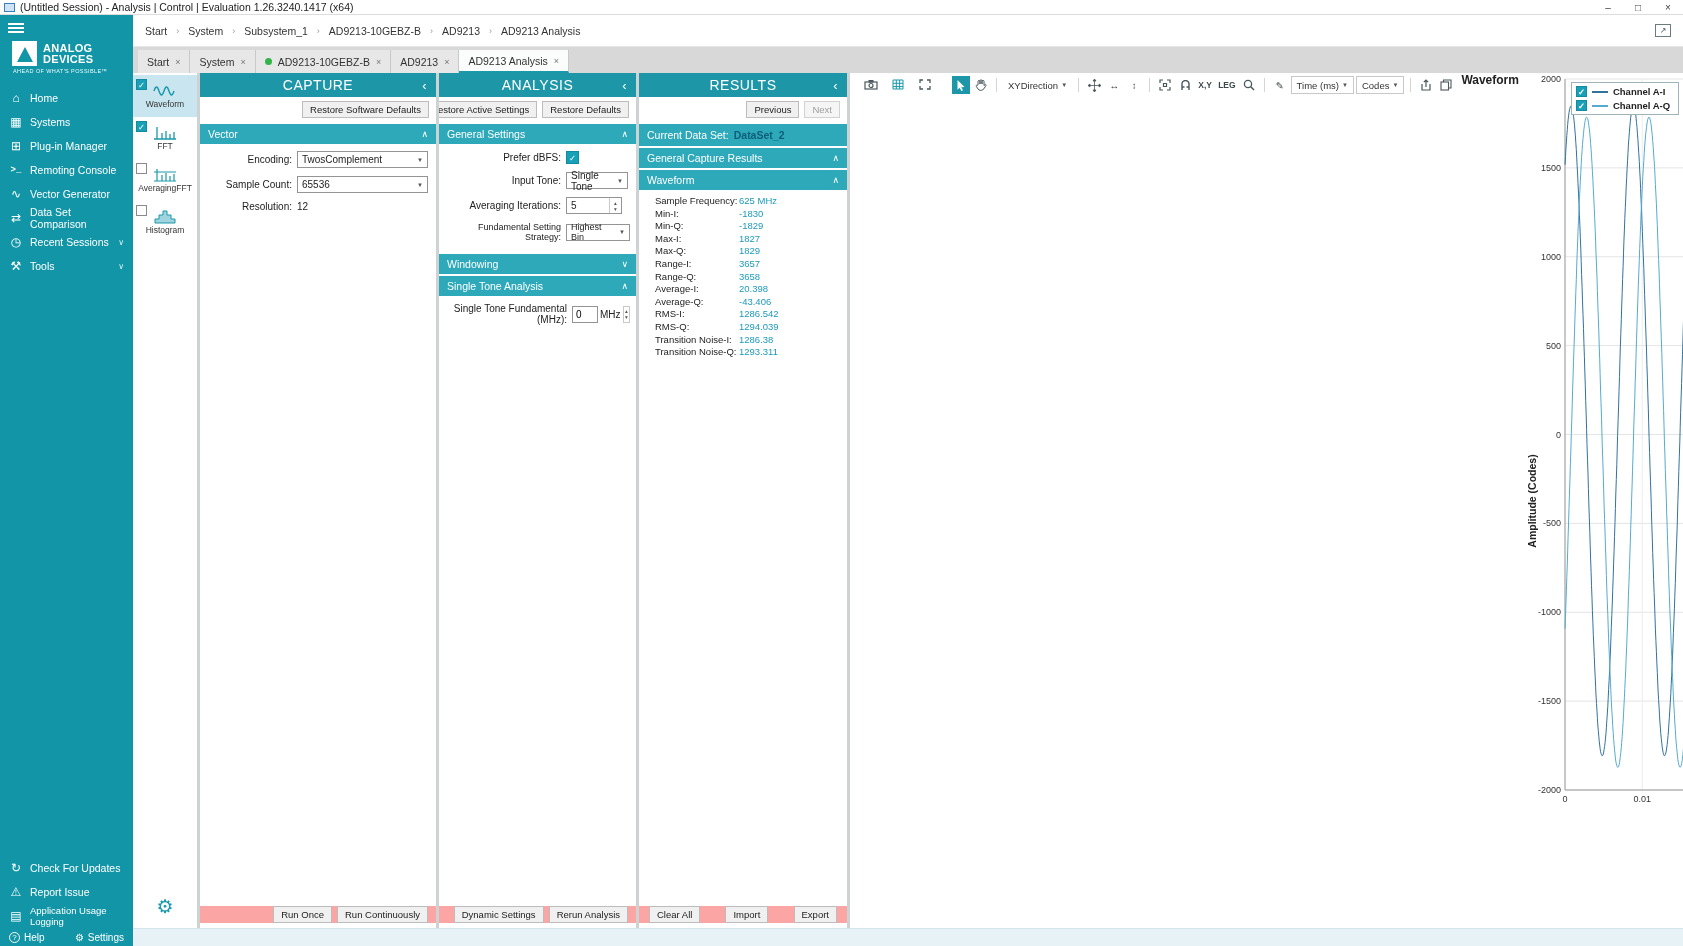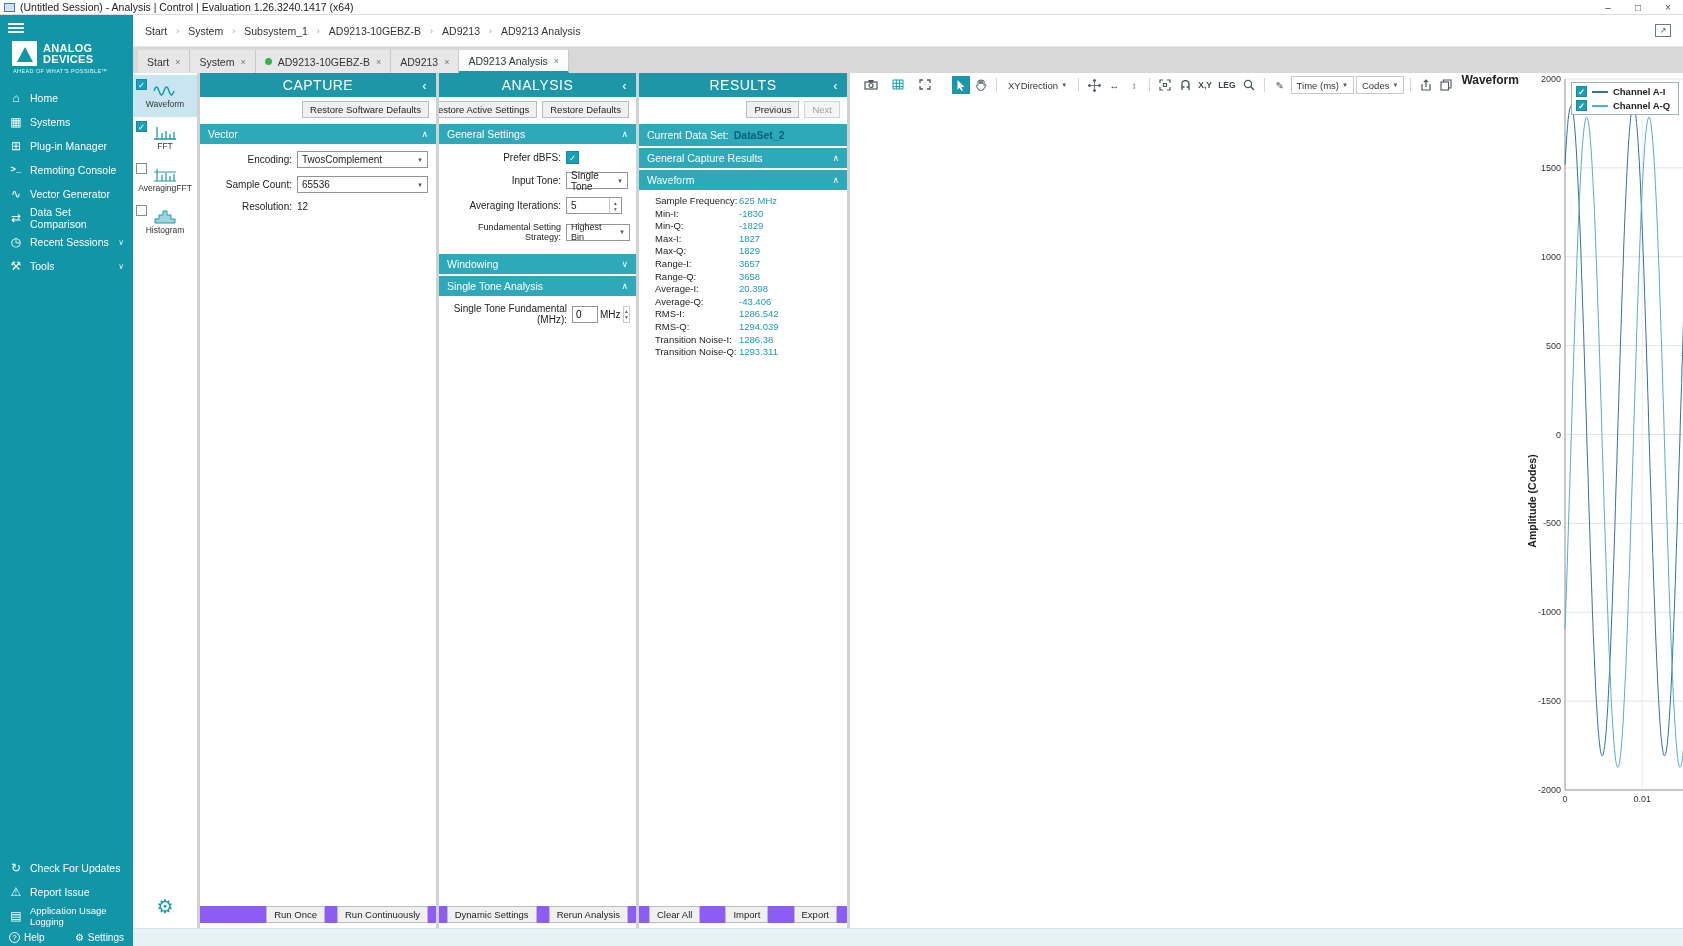--- a/index.html
+++ b/index.html
@@ -78,21 +78,21 @@
   .analysis .flabel{width:116px;}
   .select{height:17px;border:1px solid #949494;background:#fff;display:flex;align-items:center;padding:0 4px;font-size:10px;cursor:pointer;}
   .select .caret{margin-left:auto;font-size:6px;color:#555;padding-left:4px;}
   .grow{flex:1;margin-right:2px;}
   .w56{width:56px;}
   .spin{height:17px;width:56px;border:1px solid #949494;background:#fff;display:flex;align-items:center;padding-left:4px;font-size:10px;}
   .spin-arrows{margin-left:auto;display:flex;flex-direction:column;justify-content:center;border-left:1px solid #c9c9c9;height:100%;width:12px;align-items:center;cursor:pointer;}
   .spin-arrows span{font-size:5.5px;line-height:6px;color:#555;}
   .num-input{width:26px;height:17px;border:1px solid #949494;font-size:10px;padding:0 3px;font-family:"Liberation Sans",sans-serif;}
   .unit{font-size:10px;margin:0 2px;}
-  .panel-foot{position:absolute;bottom:5px;left:0;right:0;display:flex;justify-content:flex-end;gap:12px;padding:0 8px;background:#8b5cf6;}
+  .panel-foot{position:absolute;bottom:5px;left:0;right:0;display:flex;justify-content:flex-end;gap:5px;padding:0 8px;background:#fca5a5;}
   .panel-foot.spread{justify-content:space-between;padding:0 10px;}
 
   .dataset-band{height:22px;background:#2ea9ba;display:flex;align-items:center;padding:0 8px;font-size:10.5px;color:#fff;margin-top:2px;flex:none;}
   .dataset-band .val{margin-left:5px;color:#0e5f7a;font-weight:bold;}
   .kvrow{display:flex;font-size:9.5px;padding:2px 0 2px 18px;line-height:12px;}
   .kvrow .kl{font-weight:bold;margin-right:4px;color:#222;}
   .kvrow .kv{color:#1d9ab8;}
   .metric{display:flex;font-size:9.5px;padding:0 0 0 16px;line-height:12.6px;}
   .metric .ml{min-width:84px;color:#222;}
   .metric .mv{color:#1d9ab8;}

